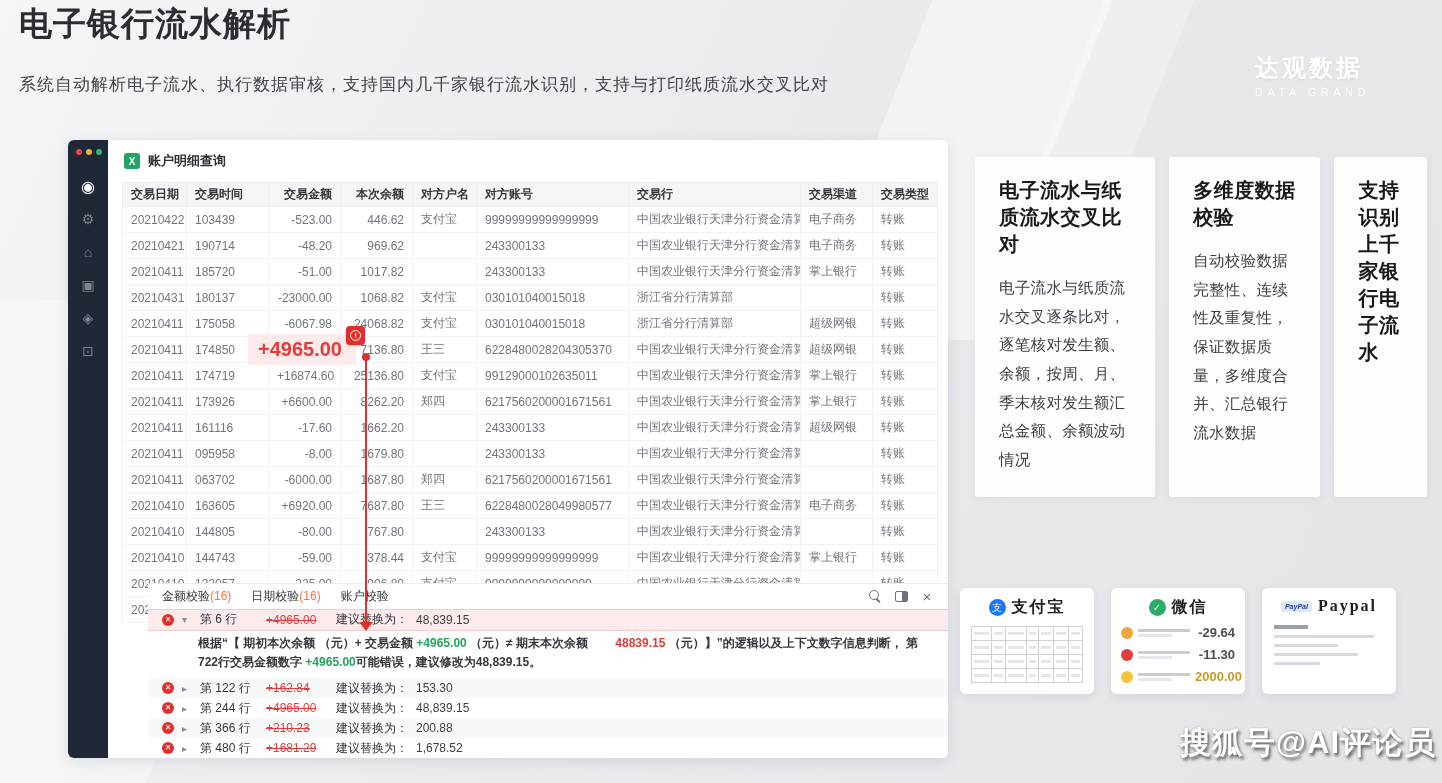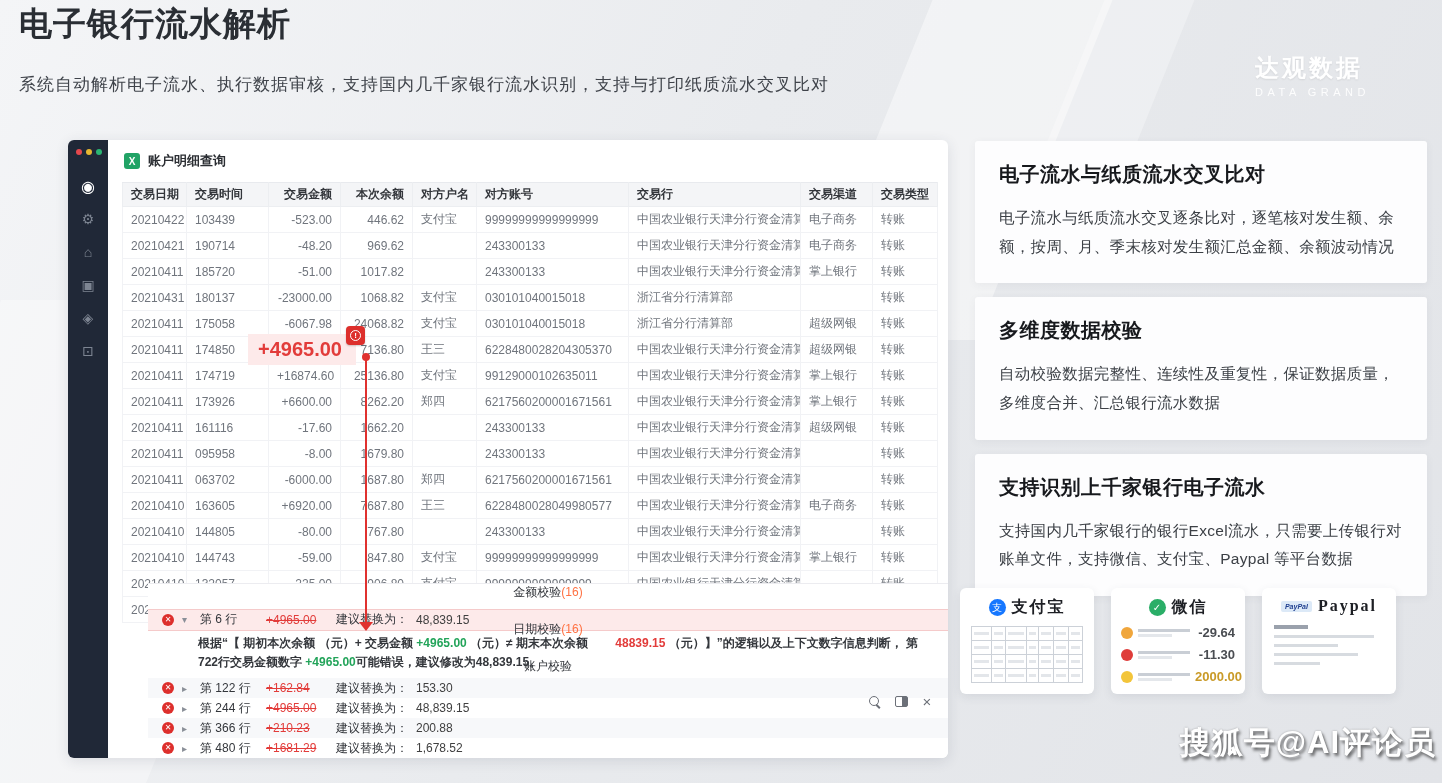--- a/index.html
+++ b/index.html
@@ -59,21 +59,21 @@
 
   
   .anno { position:absolute; z-index:7; pointer-events:none; }
   .anno .dot { position:absolute; left:294px; top:213px; width:8px; height:8px; border-radius:50%; background:#e0312f; }
   .anno .vline { position:absolute; left:297px; top:220px; width:2px; height:262px; background:#e0312f; }
   .anno .ahead { position:absolute; left:291px; top:482px; width:0; height:0;
     border-left:7px solid transparent; border-right:7px solid transparent; border-top:9px solid #e0312f; }
 
   
   .vpanel { position:absolute; left:40px; right:0; bottom:0; background:#fff; z-index:5; }
-  .vtabs { height:26px; display:flex; align-items:center; gap:20px; padding:0 14px; border-top:1px solid #ececf0; font-size:12px;flex-direction:column; }
+  .vtabs { height:26px; display:flex; align-items:center; gap:20px; padding:0 14px; border-top:1px solid #ececf0; font-size:12px; }
   .vtab { color:#33363b; cursor:pointer; }
   .vtab .cnt { color:#ff7243; }
   .vtools { margin-left:auto; display:flex; align-items:center; gap:12px; }
   .t-ic { cursor:pointer; display:flex; align-items:center; justify-content:center; width:14px; height:14px; color:#6c7078; }
   .mag { position:relative; width:12px; height:12px; }
   .mag::before { content:""; position:absolute; left:0; top:0; width:8px; height:8px; border:1.4px solid #6c7078; border-radius:50%; }
   .mag::after { content:""; position:absolute; left:8px; top:8px; width:5px; height:1.6px; background:#6c7078; transform:rotate(45deg); transform-origin:0 0; }
   .split { width:13px; height:11px; border:1.3px solid #6c7078; border-radius:2px; position:relative; }
   .split::after { content:""; position:absolute; right:0; top:0; width:5px; height:100%; background:#6c7078; }
   .xclose { font-size:15px; color:#6c7078; line-height:1; }
@@ -87,21 +87,21 @@
   .vrow-label { color:#33363b; min-width:58px; }
   .vold { color:#e23c3a; text-decoration:line-through; min-width:62px; }
   .vlabel { color:#33363b; }
   .vnew { color:#404040; }
   .vdetail { padding:3px 14px 6px 50px; font-size:12px; line-height:1.6; background:#fff; }
   .seg-dark { color:#33363b; font-weight:bold; }
   .seg-green { color:#23a45a; font-weight:bold; }
   .seg-red { color:#e23c3a; font-weight:bold;margin-left:24px; }
 
   
-  .features { position:absolute; left:975px; top:141px; width:452px; display:flex; flex-direction:column; gap:14px; }
+  .features { position:absolute; left:975px; top:157px; width:452px; display:flex; gap:14px; }
   .fcard { background:#fdfdfe; border-radius:3px; box-shadow:0 2px 8px rgba(60,70,90,.06); padding:20px 24px 22px; }
   .fcard h3 { font-size:20px; color:#17191d; font-weight:bold; margin-bottom:16px; letter-spacing:.5px; }
   .fcard p { font-size:15.5px; color:#3c4046; line-height:1.85; letter-spacing:.3px; }
 
   
   .platforms { position:absolute; left:960px; top:588px; display:flex; gap:17px; }
   .pcard { width:134px; height:106px; background:#fff; border-radius:6px; box-shadow:0 3px 10px rgba(60,70,90,.10); overflow:hidden; }
   .phead { display:flex; align-items:center; justify-content:center; gap:6px; margin-top:9px; }
   .pname { font-family:"Liberation Serif","DejaVu Serif",serif; font-weight:bold; font-size:16px; color:#1d1f24; letter-spacing:2px; }
   .logo-alipay { width:17px; height:17px; border-radius:50%; background:#1677ff; color:#fff; font-size:10px;
@@ -345,21 +345,21 @@
               <td></td>
               <td>243300133</td>
               <td>中国农业银行天津分行资金清算中心</td>
               <td></td>
               <td>转账</td>
             </tr>
             <tr>
               <td>20210410</td>
               <td>144743</td>
               <td class="num">-59.00</td>
-              <td class="num">847.80</td>
+              <td class="num">378.44</td>
               <td>支付宝</td>
               <td>99999999999999999</td>
               <td>中国农业银行天津分行资金清算中心</td>
               <td>掌上银行</td>
               <td>转账</td>
             </tr>
             <tr>
               <td>20210410</td>
               <td>132057</td>
               <td class="num">-225.00</td>
@@ -457,21 +457,20 @@
     <div class="fcard">
       <h3>电子流水与纸质流水交叉比对</h3>
       <p>电子流水与纸质流水交叉逐条比对，逐笔核对发生额、余额，按周、月、季末核对发生额汇总金额、余额波动情况</p>
     </div>
     <div class="fcard">
       <h3>多维度数据校验</h3>
       <p>自动校验数据完整性、连续性及重复性，保证数据质量，多维度合并、汇总银行流水数据</p>
     </div>
     <div class="fcard">
       <h3>支持识别上千家银行电子流水</h3>
-      <p>支持国内几千家银行的银行Excel流水，只需要上传银行对账单文件，支持微信、支付宝、Paypal 等平台数据</p>
     </div>
   </div>
 
 <div class="platforms">
     <div class="pcard">
       <div class="phead">
         <span class="logo-alipay">支</span>
         <span class="pname">支付宝</span>
       </div>
       <div class="mini-grid">

